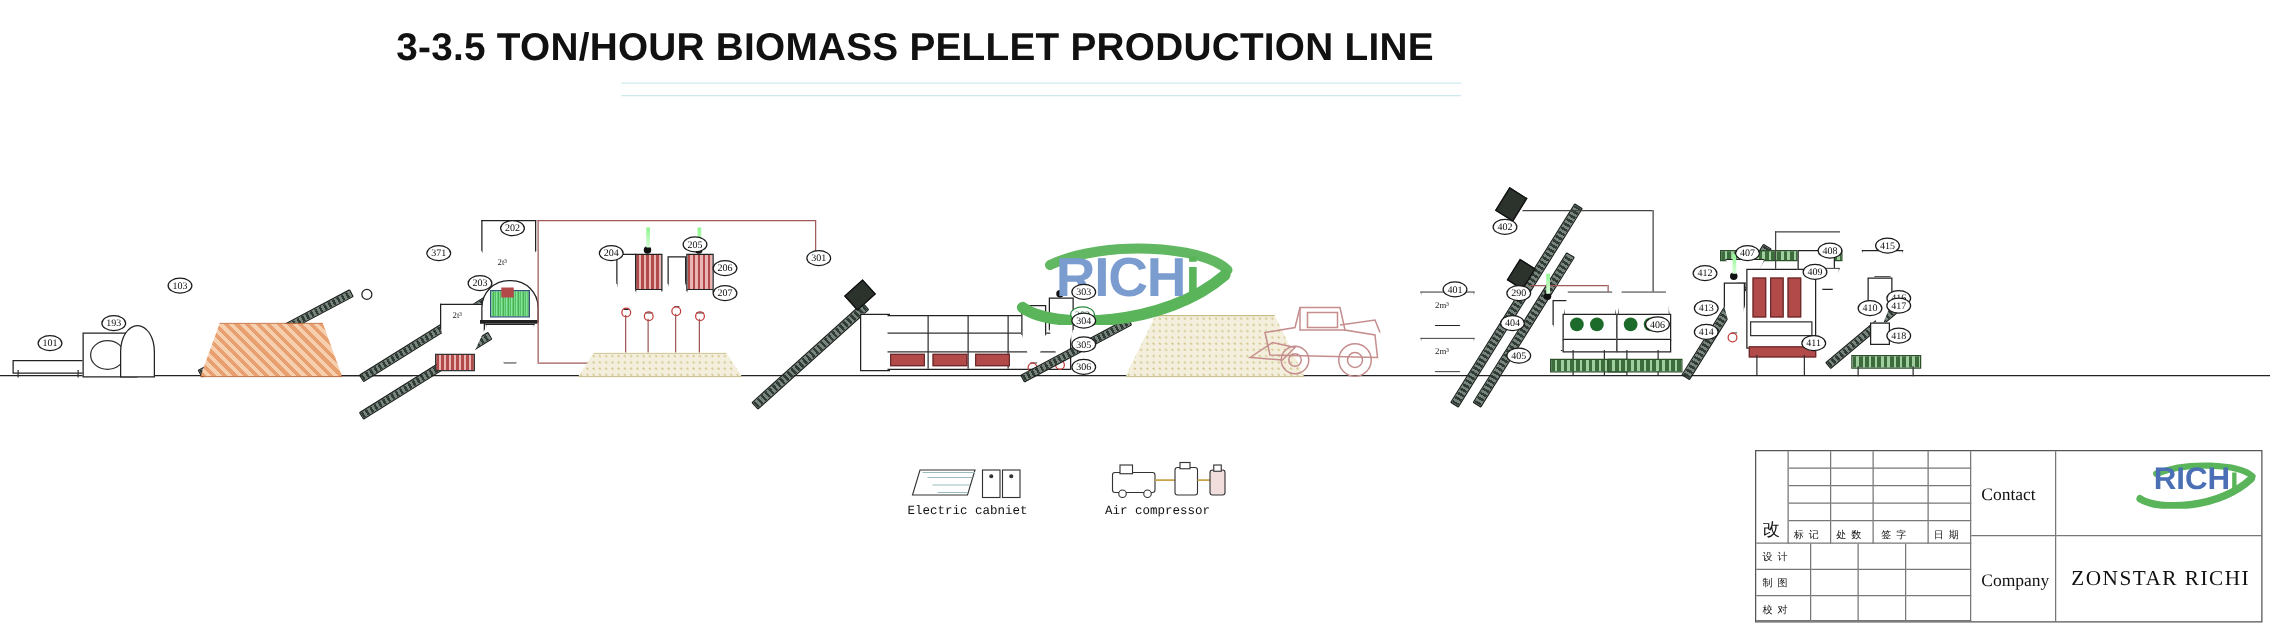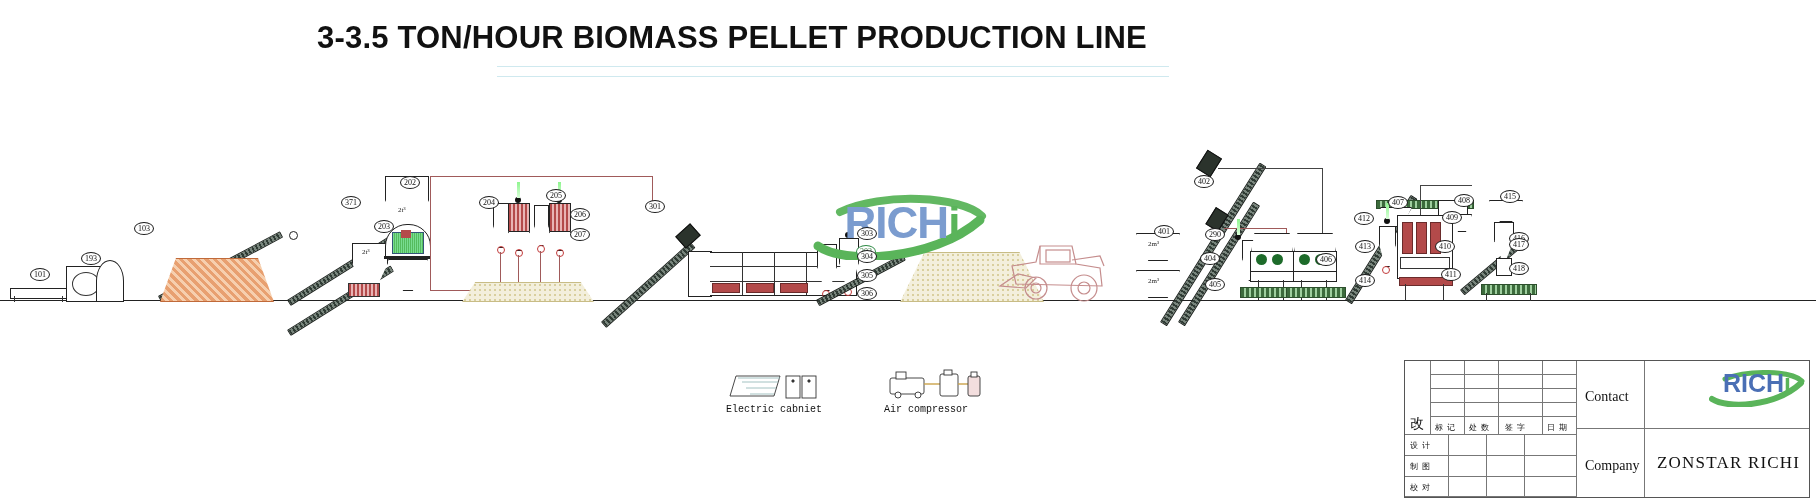--- a/index.html
+++ b/index.html
@@ -335,25 +335,25 @@
       <div class="tag" style="left: 857px; top: 287px;">306</div>
       <div class="tag" style="left: 1154px; top: 225px;">401</div>
       <div class="tag" style="left: 1194px; top: 175px;">402</div>
       <div class="tag" style="left: 1205px; top: 228px;">290</div>
       <div class="tag" style="left: 1200px; top: 252px;">404</div>
       <div class="tag" style="left: 1205px; top: 278px;">405</div>
       <div class="tag" style="left: 1316px; top: 253px;">406</div>
       <div class="tag" style="left: 1388px; top: 196px;">407</div>
       <div class="tag" style="left: 1442px; top: 194px; margin-left: 12px;">408</div>
       <div class="tag" style="left: 1442px; top: 211px;">409</div>
-      <div class="tag" style="left: 1435px; top: 240px;">410</div>
+      <div class="tag" style="left: 1486px; top: 240px;">410</div>
       <div class="tag" style="left: 1441px; top: 268px;">411</div>
       <div class="tag" style="left: 1354px; top: 212px;">412</div>
       <div class="tag" style="left: 1355px; top: 240px;">413</div>
-      <div class="tag" style="left: 1355px; top: 274px;">414</div>
+      <div class="tag" style="left: 1355px; top: 259px;">414</div>
       <div class="tag" style="left: 1500px; top: 190px;">415</div>
       <div class="tag" style="left: 1509px; top: 232px;">416</div>
       <div class="tag" style="left: 1509px; top: 238px;">417</div>
       <div class="tag" style="left: 1509px; top: 262px;">418</div>
     </div>
 
   <div class="tb">
 
     <div class="c" style="left:0;top:0;width:26px;height:74px;border-bottom:1px solid #777;"></div>
     <div class="tx" style="left:5px;top:54px;">改</div>

